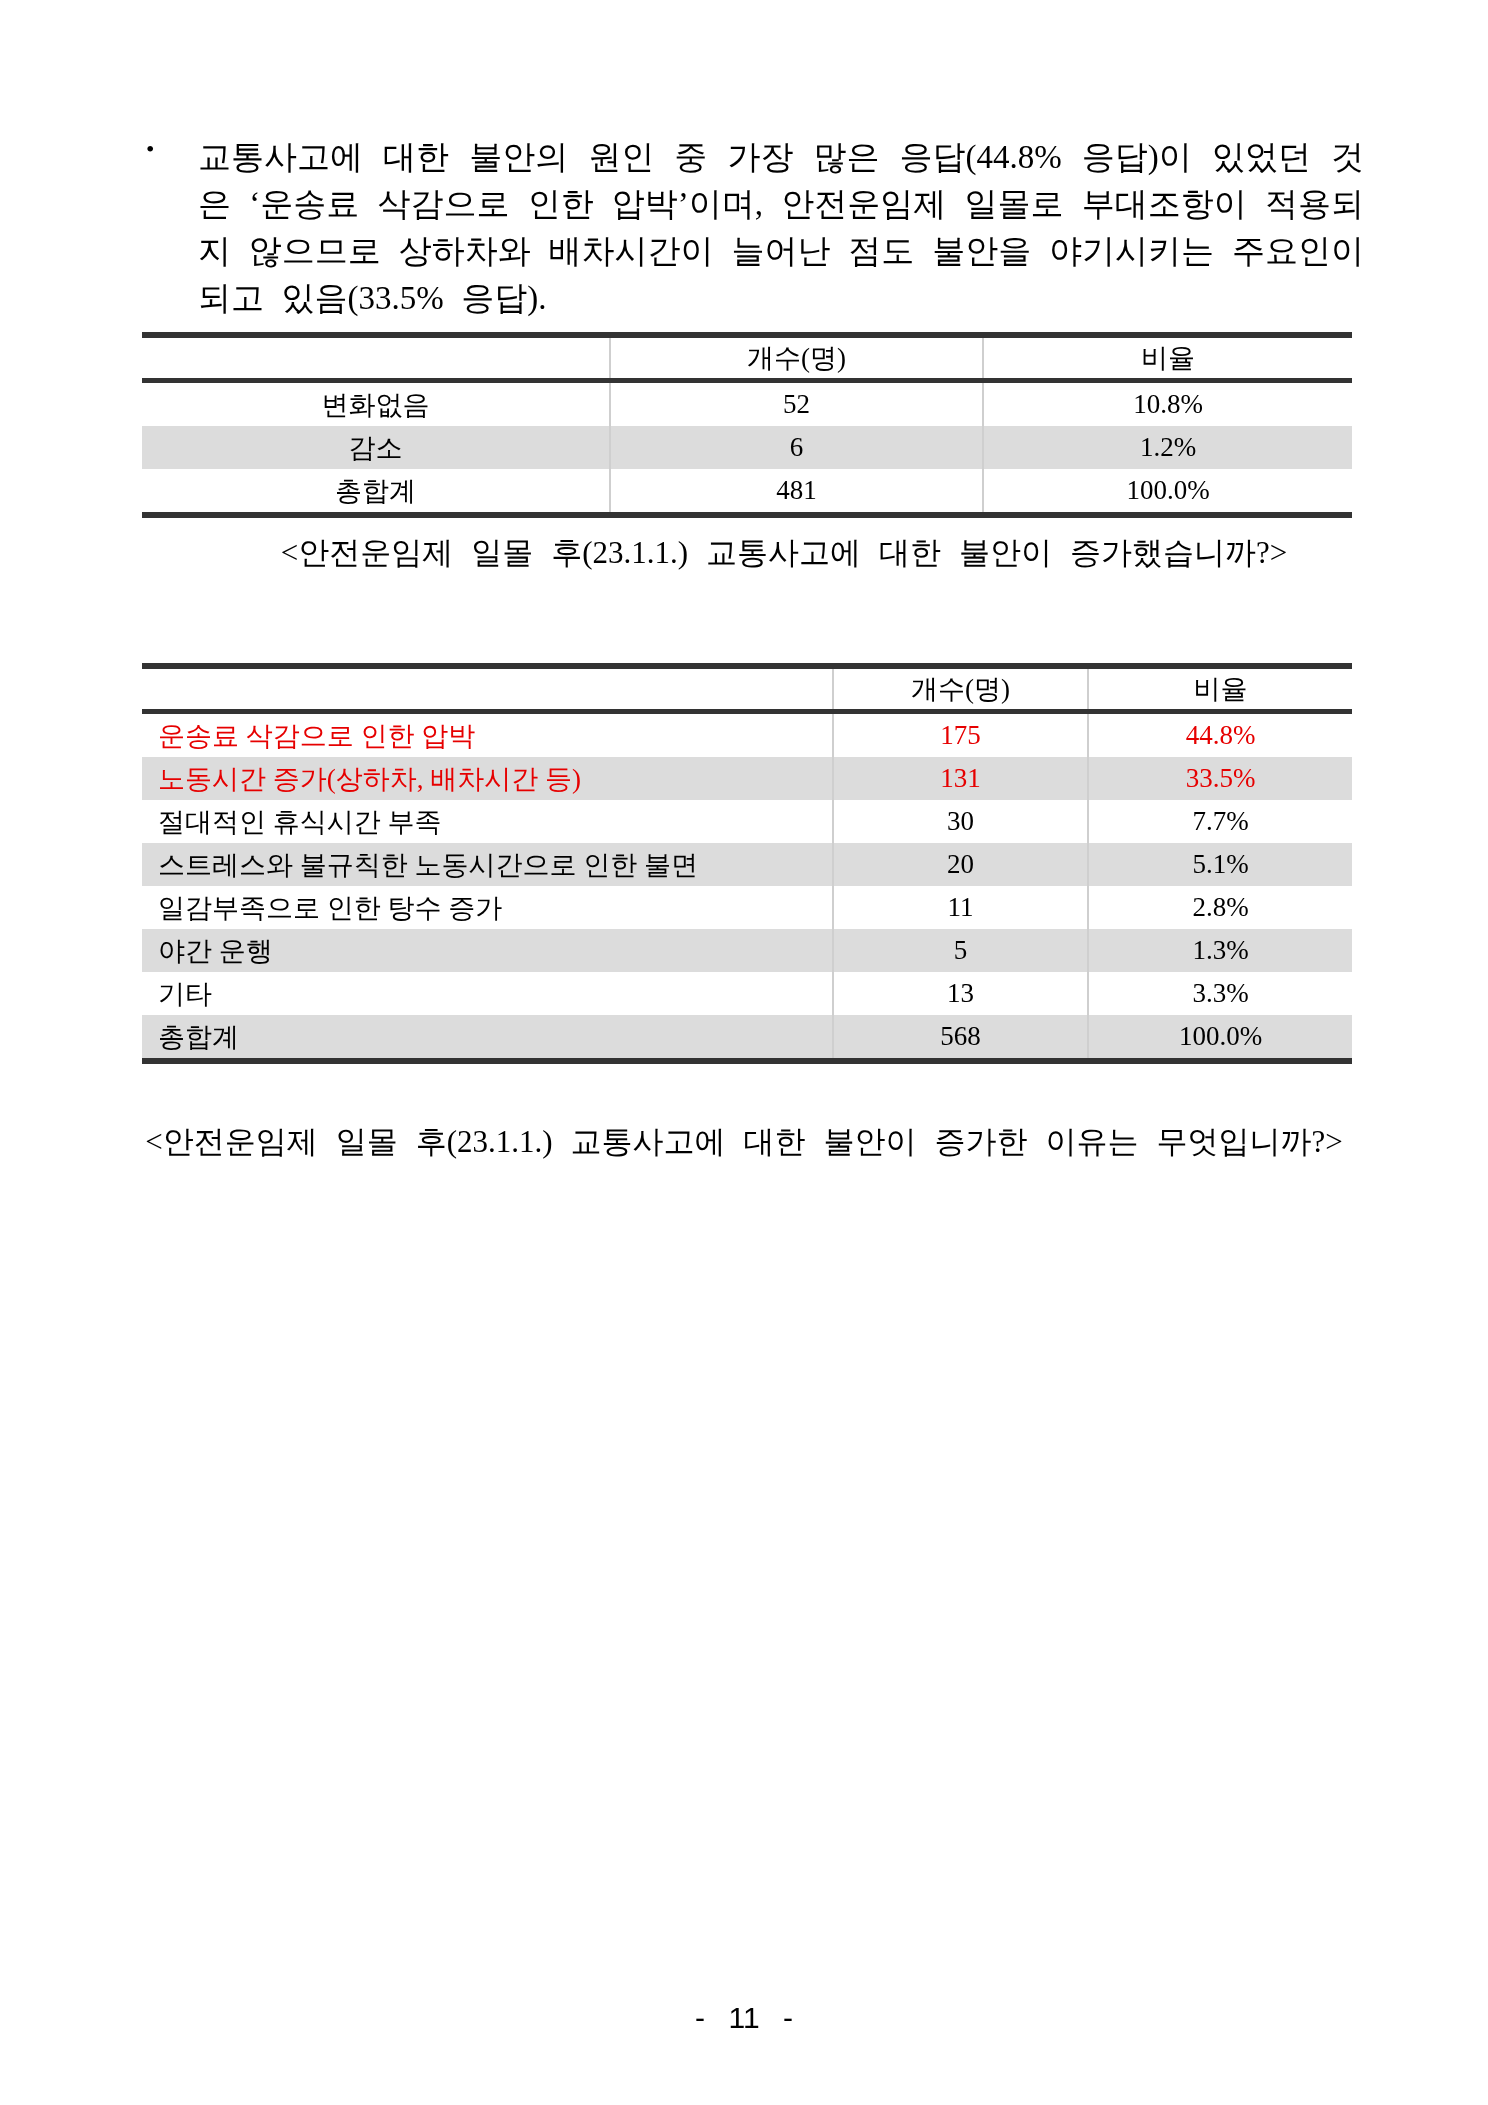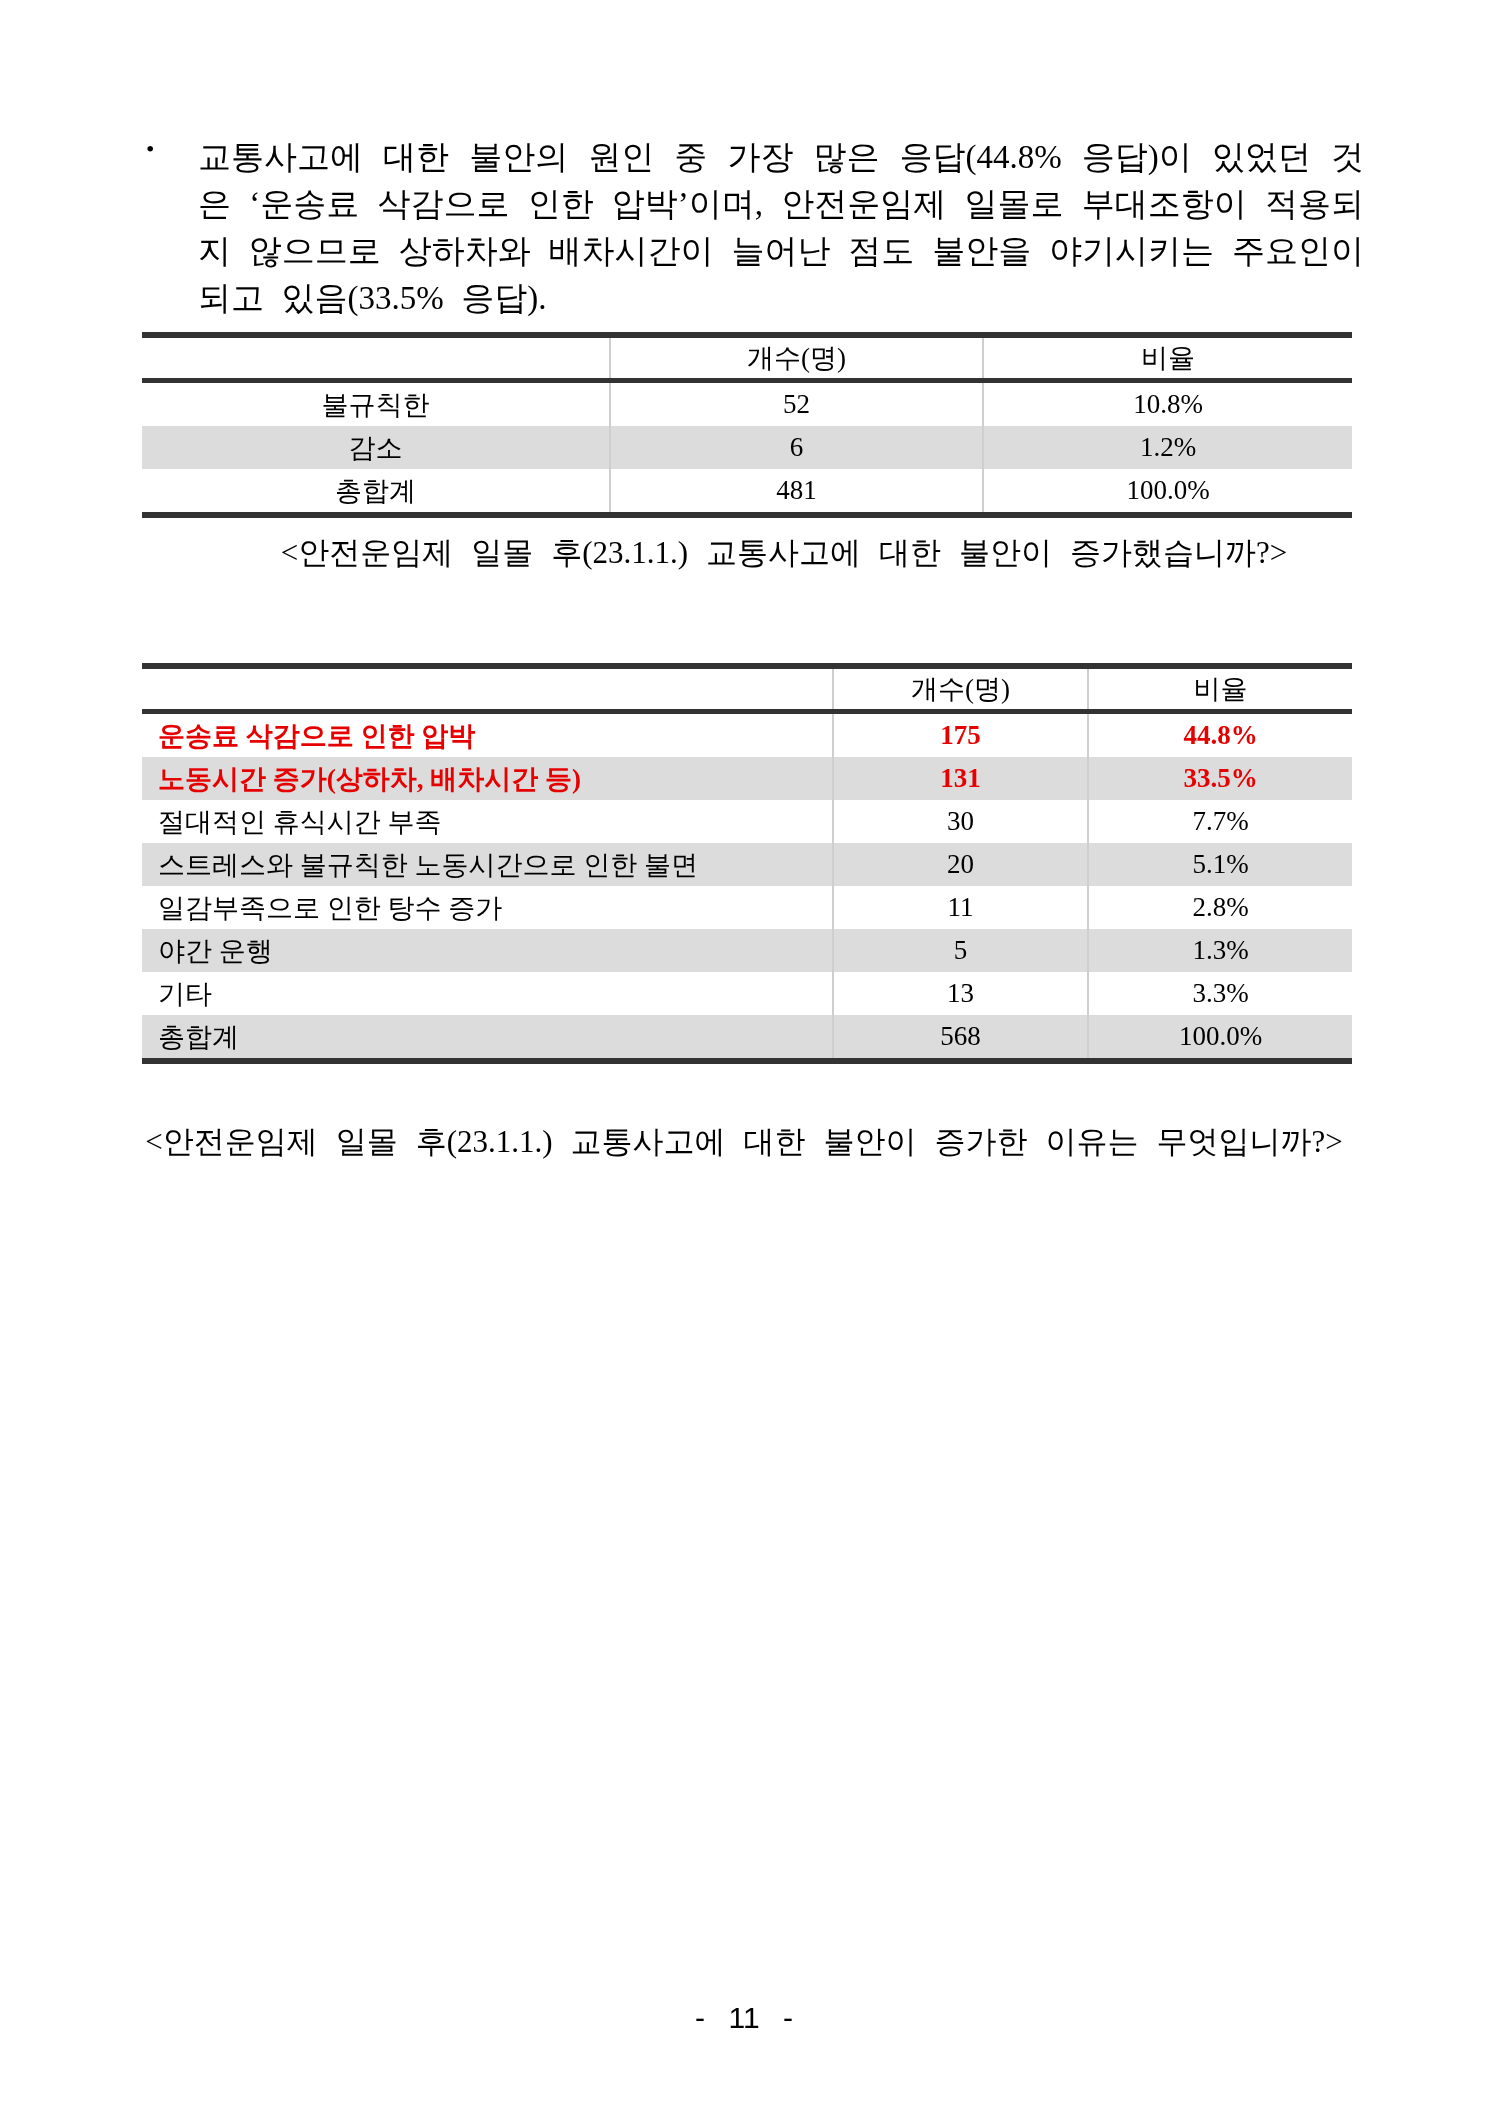--- a/index.html
+++ b/index.html
@@ -49,21 +49,21 @@
   table.data-table td {
     height:43px; padding:0; text-align:center;
   }
   table.data-table th + th,
   table.data-table td + td { border-left:2px solid #cfcfcf; }
 
   #table1 td.label { text-align:center; }
   #table2 td.label { text-align:left; padding-left:16px; }
 
   table.data-table tbody tr:nth-child(even) { background:#dcdcdc; }
-  table.data-table tbody tr.hl td { color:#e60000; font-weight:700; }
+  table.data-table tbody tr.hl td { color:#e60000; font-weight:400; }
 
   
   .caption {
     position:absolute; left:0; width:100%;
     text-align:center;
     font-size:31px;
     word-spacing:0.33em;
   }
   #caption1 { top:532px;padding-left:40px; }
   #caption2 { top:1121px; }
@@ -95,21 +95,21 @@
       </colgroup>
     <thead>
         <tr>
           <th></th>
           <th>개수(명)</th>
           <th>비율</th>
         </tr>
       </thead>
     <tbody>
         <tr>
-          <td class="label">불규칙한</td>
+          <td class="label">변화없음</td>
           <td class="count">52</td>
           <td class="ratio">10.8%</td>
         </tr>
         <tr>
           <td class="label">감소</td>
           <td class="count">6</td>
           <td class="ratio">1.2%</td>
         </tr>
         <tr>
           <td class="label">총합계</td>

